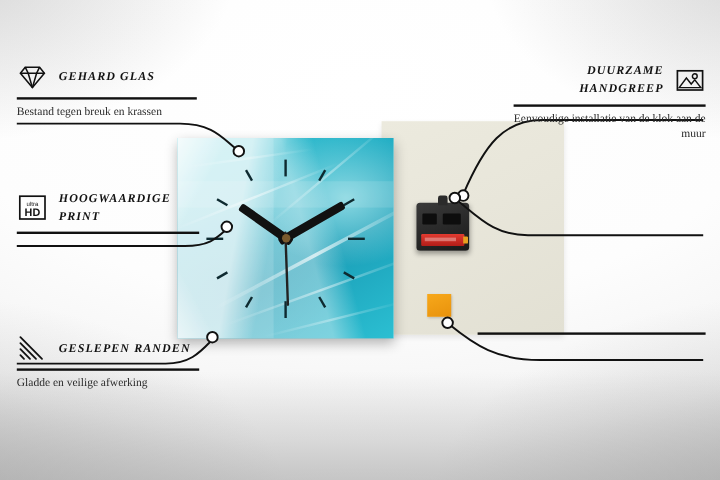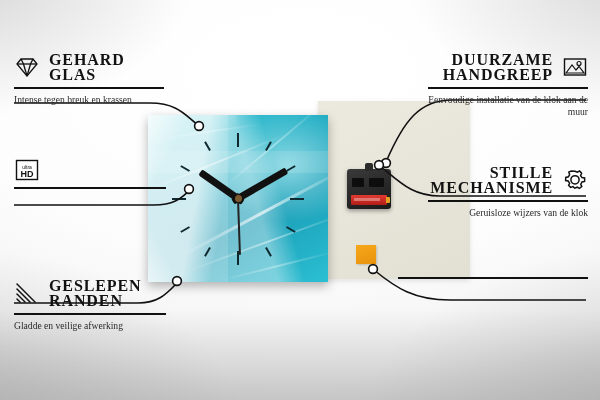--- a/index.html
+++ b/index.html
@@ -73,21 +73,21 @@
   .mv-slotB{position:absolute;left:22px;top:9px;width:15px;height:9px;background:#0d0d0d;border-radius:1px;}
   .battery{position:absolute;left:4px;bottom:4px;width:36px;height:10px;background:linear-gradient(180deg,#e23b30,#b21d18);border-radius:1px;}
   .bat-tip{position:absolute;right:-3px;top:2px;width:4px;height:6px;background:#e8a020;border-radius:0 1px 1px 0;}
   .bat-band{position:absolute;left:3px;top:3px;width:26px;height:3px;background:rgba(255,255,255,.35);}
   .spacer{position:absolute;left:216px;top:150px;width:20px;height:19px;background:linear-gradient(160deg,#f7a81b,#e8920c);box-shadow:1px 1px 2px rgba(0,0,0,.18);}
 
   
   .feat{position:absolute;}
   .feat .row{display:flex;align-items:center;gap:9px;}
   .feat.right .row{justify-content:flex-end;}
-  .ttl{font-size:16px;letter-spacing:.9px;font-weight:700;color:#121212;line-height:15px;text-transform:uppercase;}
+  .ttl{font-size:10px;letter-spacing:.9px;font-weight:700;color:#121212;line-height:15px;text-transform:uppercase;font-style:italic;}
   .feat.right .ttl{text-align:right;}
   .rule{height:1.6px;background:#111;margin:5px 0 5px;}
   .sub{font-size:9.6px;color:#2a2a2a;line-height:12.4px;}
   .feat.right .sub{text-align:right;}
   .ico{width:26px;height:24px;flex:0 0 26px;color:#111;}
   .ico svg{display:block;width:26px;height:24px;}
 
   #wires{position:absolute;left:0;top:0;width:600px;height:400px;pointer-events:none;}
 </style>
 </head>
@@ -173,32 +173,33 @@
           <path d="M3 9 L7 4 L19 4 L23 9 L13 21 Z"></path>
               <path d="M3 9 L23 9"></path>
           <path d="M7 4 L9.5 9 L13 21"></path>
               <path d="M19 4 L16.5 9 L13 21"></path>
         </g>
           </svg>
       </span>
       <span class="ttl">GEHARD GLAS</span>
     </div>
     <div class="rule"></div>
-    <div class="sub">Intense tegen breuk en krassen</div>
+    <div class="sub">Bestand tegen breuk en krassen</div>
   </div>
 
   <div class="feat left" style="left:14px;top:158px;width:152px;">
     <div class="row">
       <span class="ico">
         <svg viewBox="0 0 26 24">
           <rect x="2.5" y="2.5" width="21" height="19" fill="none" stroke="currentColor" stroke-width="1.4"></rect>
           <text x="13" y="11" font-family="Liberation Sans, sans-serif" font-size="5" text-anchor="middle" fill="currentColor">ultra</text>
           <text x="13" y="19" font-family="Liberation Sans, sans-serif" font-size="9" font-weight="bold" text-anchor="middle" fill="currentColor">HD</text>
         </svg>
       </span>
+      <span class="ttl">HOOGWAARDIGE PRINT</span>
     </div>
     <div class="rule"></div>
   </div>
 
   <div class="feat right" style="right:12px;top:52px;width:160px;">
     <div class="row">
       <span class="ttl">DUURZAME HANDGREEP</span>
       <span class="ico">
         <svg viewBox="0 0 26 24">
           <rect x="2.5" y="4" width="21" height="16" fill="none" stroke="currentColor" stroke-width="1.4"></rect>
@@ -222,33 +223,18 @@
               <path d="M3 18 L6 21"></path>
         </g>
           </svg>
       </span>
       <span class="ttl">GESLEPEN RANDEN</span>
     </div>
     <div class="rule"></div>
     <div class="sub">Gladde en veilige afwerking</div>
   </div>
 
-  <div class="feat right" style="right:12px;top:165px;width:160px;">
-    <div class="row">
-      <span class="ttl">STILLE MECHANISME</span>
-      <span class="ico">
-        <svg viewBox="0 0 26 24">
-            <g fill="none" stroke="currentColor" stroke-width="1.5">
-          <path d="M13 3.2 L15.4 4.2 L17.6 3 L19.6 5.2 L18.6 7.6 L20 9.6 L22.6 10 L22.6 13.4 L20 13.9 L18.8 16.2 L19.8 18.6 L17.4 20.4 L15.2 19.2 L12.8 20.2 L11 18.6 L8.6 19.4 L6.6 17.4 L7.6 15.2 L6.2 13 L3.6 12.6 L3.8 9.4 L6.4 8.8 L7.6 6.6 L6.8 4.2 L9.2 3 Z"></path>
-          <circle cx="13" cy="11.8" r="4.1"></circle>
-        </g>
-          </svg>
-      </span>
-    </div>
-    <div class="rule"></div>
-    <div class="sub">Geruisloze wijzers van de klok</div>
-  </div>
 
   <div class="feat right" style="right:12px;top:272px;width:190px;">
     <div class="rule"></div>
   </div>
 
 </div>
 
 </body></html>

